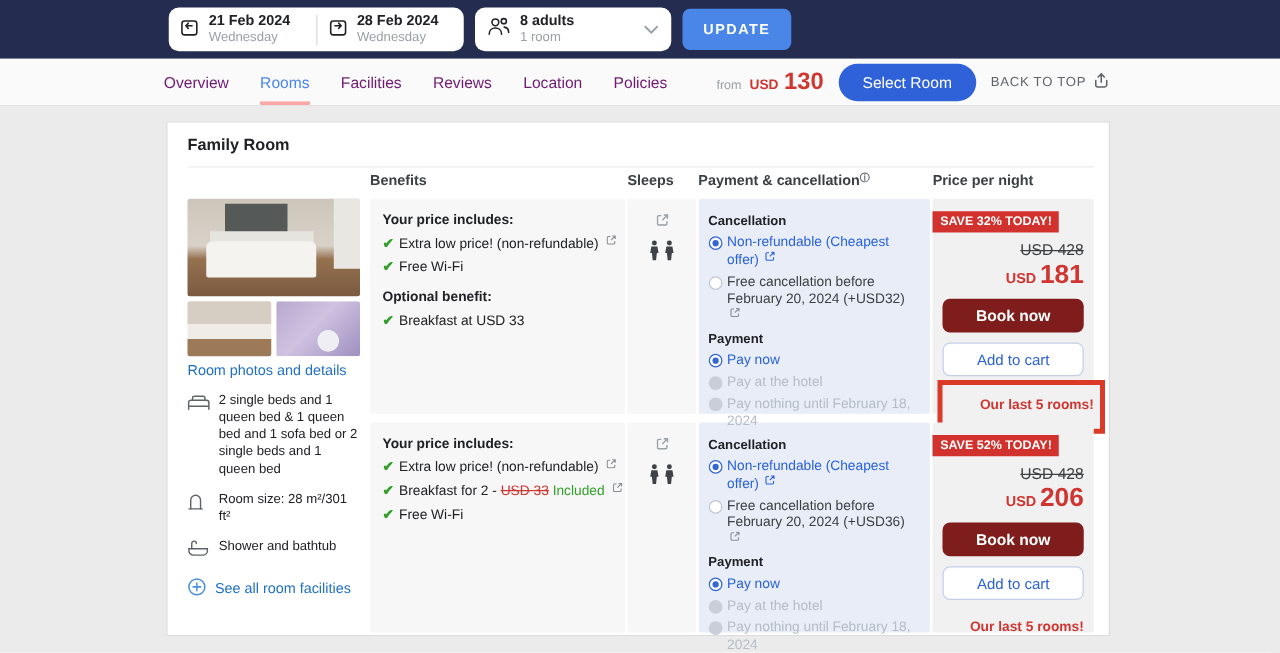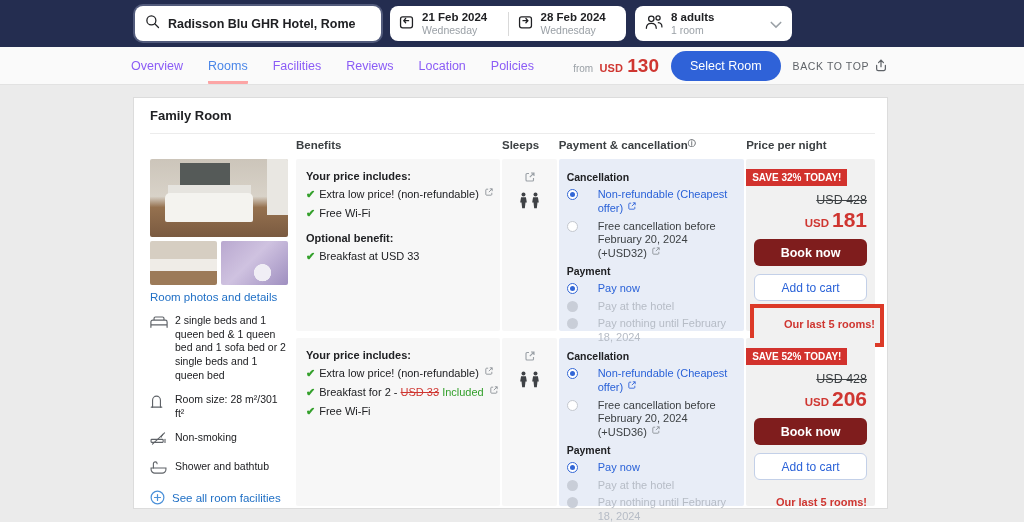--- a/index.html
+++ b/index.html
@@ -17,21 +17,21 @@
   .stack { display:flex; flex-direction:column; line-height:1.25; }
   .stk-main { font-size:11.5px; font-weight:bold; color:#202124; }
   .stk-sub { font-size:10.5px; color:#9aa0a6; }
   .guests-box { display:flex; align-items:center; gap:8px; width:157px; height:35px; background:#fff; border-radius:8px; padding:0 10px; cursor:pointer; }
   .guests-box .stack { flex:1; }
   .update-btn { width:87px; height:33px; background:#4a86e8; border:none; border-radius:6px; color:#fff; font-family:inherit; font-size:11.5px; font-weight:bold; letter-spacing:1.2px; cursor:pointer; }
 
   
   .navbar { height:38px; background:#fafafa; border-bottom:1px solid #e2e2e2; display:flex; align-items:center; padding:0 136px 0 131px; }
   .tabs { display:flex; gap:25px; align-items:center; height:100%; }
-  .tab { font-size:12.5px; color:#8b5cf6; cursor:pointer; height:100%; display:flex; align-items:center; border-bottom:3px solid transparent; padding-top:3px; }
+  .tab { font-size:12.5px; color:#701a75; cursor:pointer; height:100%; display:flex; align-items:center; border-bottom:3px solid transparent; padding-top:3px; }
   .tab.active { color:#4a86e8; border-bottom:3px solid #fca5a5; border-radius:1px; }
   .nav-right { margin-left:auto; display:flex; align-items:center; gap:12px; }
   .from-label { font-size:10px; color:#9aa0a6; margin-right:2px; }
   .from-cur { font-size:11px; font-weight:bold; color:#cf3631; }
   .from-amt { font-size:19px; font-weight:bold; color:#cf3631; }
   .select-room { background:#2f62d8; color:#fff; border:none; border-radius:17px; padding:8px 19px; font-family:inherit; font-size:12.5px; cursor:pointer; }
   .back-top { display:flex; align-items:center; gap:5px; font-size:10.5px; letter-spacing:.6px; color:#5f6368; cursor:pointer; }
 
   
   .page { position:relative; height:437px; background:#ebebeb; }
@@ -73,21 +73,21 @@
 
   
   .col-sleeps { width:56px; }
   .sleeps-box { background:#f7f7f7; display:flex; flex-direction:column; align-items:center; padding-top:9px; gap:6px; }
   .persons { display:flex; gap:3px; }
 
   
   .col-payment { width:190px; }
   .pay-box { background:#e8edf7; padding:9px 8px; }
   .p-title { font-size:10.5px; font-weight:bold; color:#202124; margin:3px 0 5px; }
-  .radio-row { display:flex; gap:20px; margin:4px 0; font-size:11px; line-height:1.25; cursor:pointer; }
+  .radio-row { display:flex; gap:4px; margin:4px 0; font-size:11px; line-height:1.25; cursor:pointer; }
   .rb { flex:0 0 11px; width:11px; height:11px; border-radius:50%; margin-top:1px; background:#fff; border:1px solid #3367d6; position:relative; }
   .rb.sel::after { content:""; position:absolute; left:2px; top:2px; width:5px; height:5px; border-radius:50%; background:#3367d6; }
   .rb.un { border:1px solid #c4c8cf; }
   .rb.dis { border:none; background:#c9ced8; }
   .rl-blue { color:#2a62d8; }
   .rl-dark { color:#3c4043; }
   .rl-dis { color:#b6bcc6; }
 
   
   .col-price { width:132px; }
@@ -102,29 +102,20 @@
   .scarcity { text-align:right; color:#cf3631; font-size:11px; font-weight:bold; }
   .scarcity.plain { margin-top:16px; }
   .annotation { margin:3px -17px 0 -4px; border:4px solid #dc3a28; padding:10px 5px 13px; display:flex; justify-content:flex-end; align-items:center; background:#f1f1f1; }
 </style>
 </head>
 <body>
 
 <div class="screen">
 
   <header class="topbar">
-    <div class="search-box">
-      <span>
-        <svg width="15" height="15" viewBox="0 0 20 20">
-            <circle cx="8.5" cy="8.5" r="6" fill="none" stroke="#202124" stroke-width="1.7"></circle>
-            <line x1="13" y1="13" x2="18" y2="18" stroke="#202124" stroke-width="1.7" stroke-linecap="round"></line>
-          </svg>
-      </span>
-      <input class="search-input" readonly="" value="Radisson Blu GHR Hotel, Rome" style="">
-    </div>
 
     <div class="dates-box">
       <div class="date-cell">
         <span>
           <svg width="17" height="17" viewBox="0 0 20 20" fill="none" stroke="#202124" stroke-width="1.5" stroke-linecap="round">
               <rect x="3" y="4.5" width="14" height="13" rx="2.5"></rect>
               <path d="M12.5 9 H7 M9 6.5 L6.8 9 L9 11.5"></path>
             </svg>
         </span>
         <span class="stack">
@@ -160,20 +151,21 @@
         <span class="stk-main">8 adults</span>
         <span class="stk-sub">1 room</span>
       </span>
       <span>
         <svg width="12" height="8" viewBox="0 0 14 9">
             <path d="M1.5 1.5 L7 7 L12.5 1.5" fill="none" stroke="#9aa0a6" stroke-width="1.8" stroke-linecap="round"></path>
           </svg>
       </span>
     </div>
 
+    <button class="update-btn">UPDATE</button>
   </header>
 
   <nav class="navbar">
     <div class="tabs">
       <span class="tab">Overview</span>
       <span class="tab active">Rooms</span>
       <span class="tab">Facilities</span>
       <span class="tab">Reviews</span>
       <span class="tab">Location</span>
       <span class="tab">Policies</span>
@@ -229,31 +221,20 @@
               <svg width="13" height="14" viewBox="0 0 14 16" fill="none" stroke="#5f6368" stroke-width="1.3" stroke-linecap="round">
                   <path d="M2.5 15 V7 a4.5 4.5 0 0 1 9 0 v8"></path>
                   <path d="M1 15 h12"></path>
                 </svg>
             </span>
             <span>Room size: 28 m²/301 ft²</span>
           </div>
           <div class="detail">
             <span class="ico">
               <svg width="17" height="13" viewBox="0 0 18 14" fill="none" stroke="#5f6368" stroke-width="1.2" stroke-linecap="round">
-                  <rect x="1" y="8" width="13" height="3.2" rx="0.6"></rect>
-                  <line x1="16" y1="8" x2="16" y2="11.2"></line>
-                  <path d="M12 5.5 c0-1.5 1.5-1.5 1.5-3"></path>
-                  <line x1="2.5" y1="13" x2="15.5" y2="1"></line>
-                </svg>
-            </span>
-            <span>Non-smoking</span>
-          </div>
-          <div class="detail">
-            <span class="ico">
-              <svg width="17" height="13" viewBox="0 0 18 14" fill="none" stroke="#5f6368" stroke-width="1.2" stroke-linecap="round">
                   <path d="M1 7.5 h16 v1.5 a4 4 0 0 1-4 4 h-8 a4 4 0 0 1-4-4 z"></path>
                   <path d="M3.5 7.5 V3 a2 2 0 0 1 4 0"></path>
                 </svg>
             </span>
             <span>Shower and bathtub</span>
           </div>
           <div class="facilities-row">
             <span>
               <svg width="15" height="15" viewBox="0 0 16 16" fill="none" stroke="#4a90d9" stroke-width="1.3" stroke-linecap="round">
                   <circle cx="8" cy="8" r="6.8"></circle>

